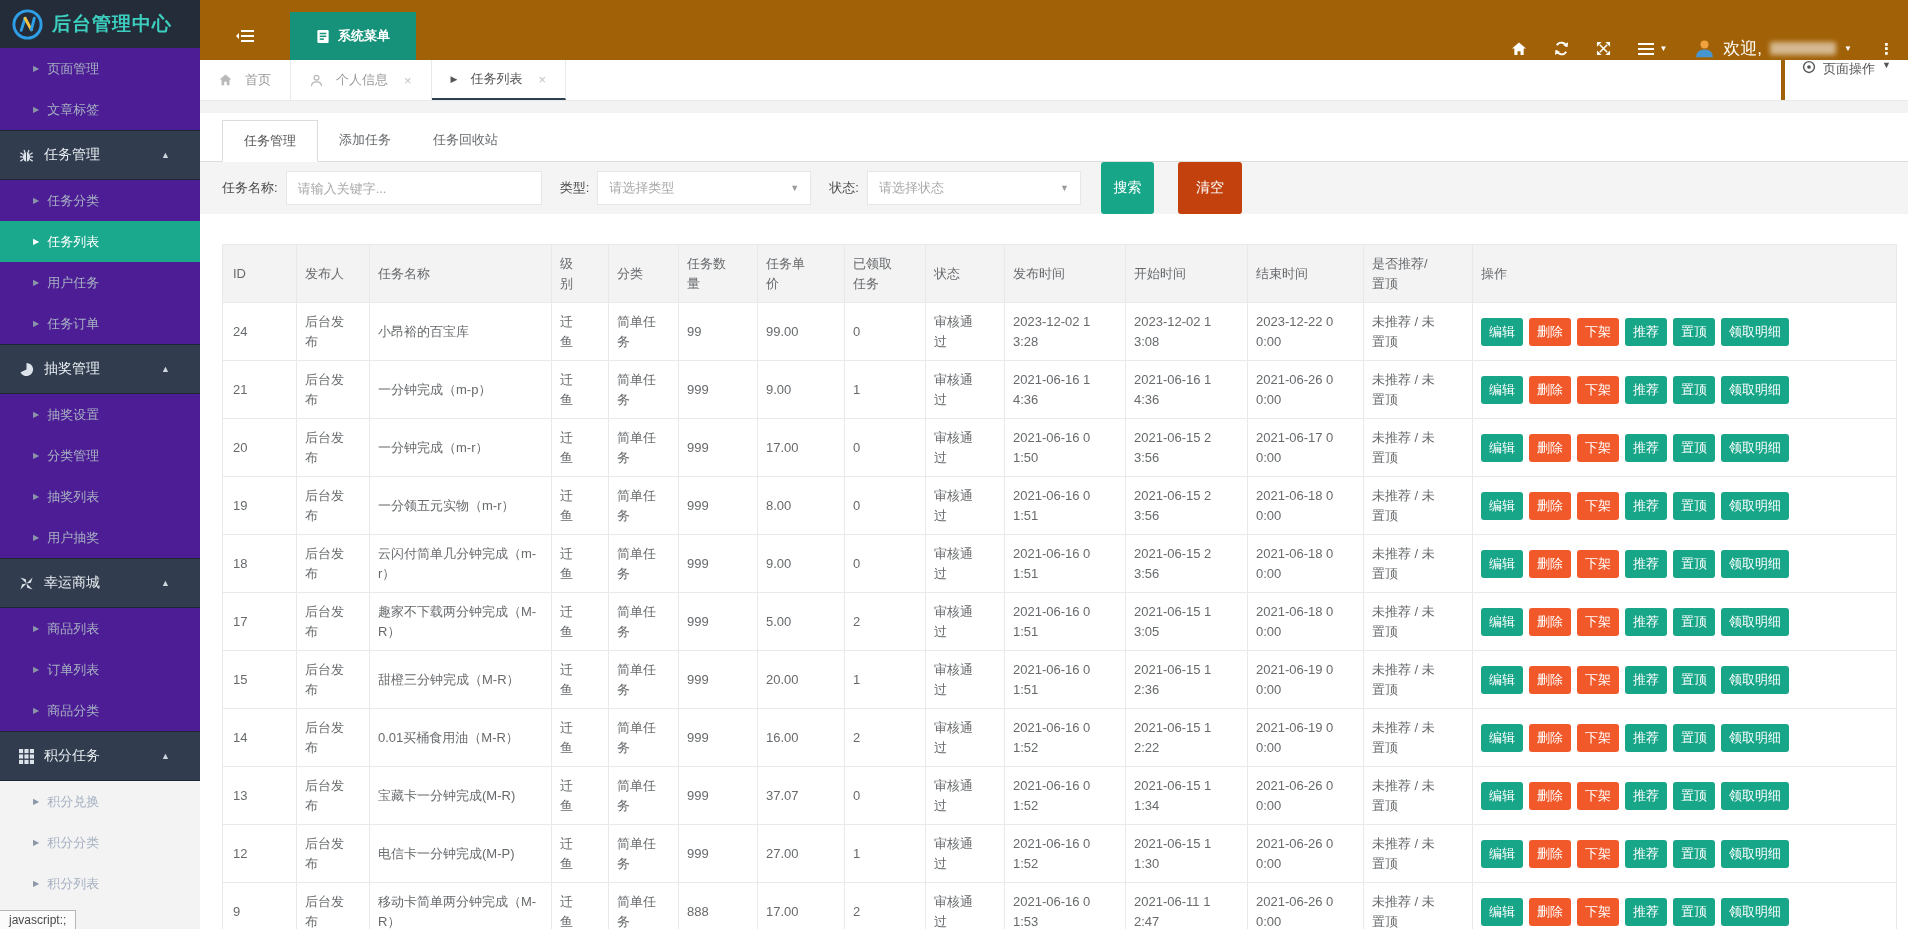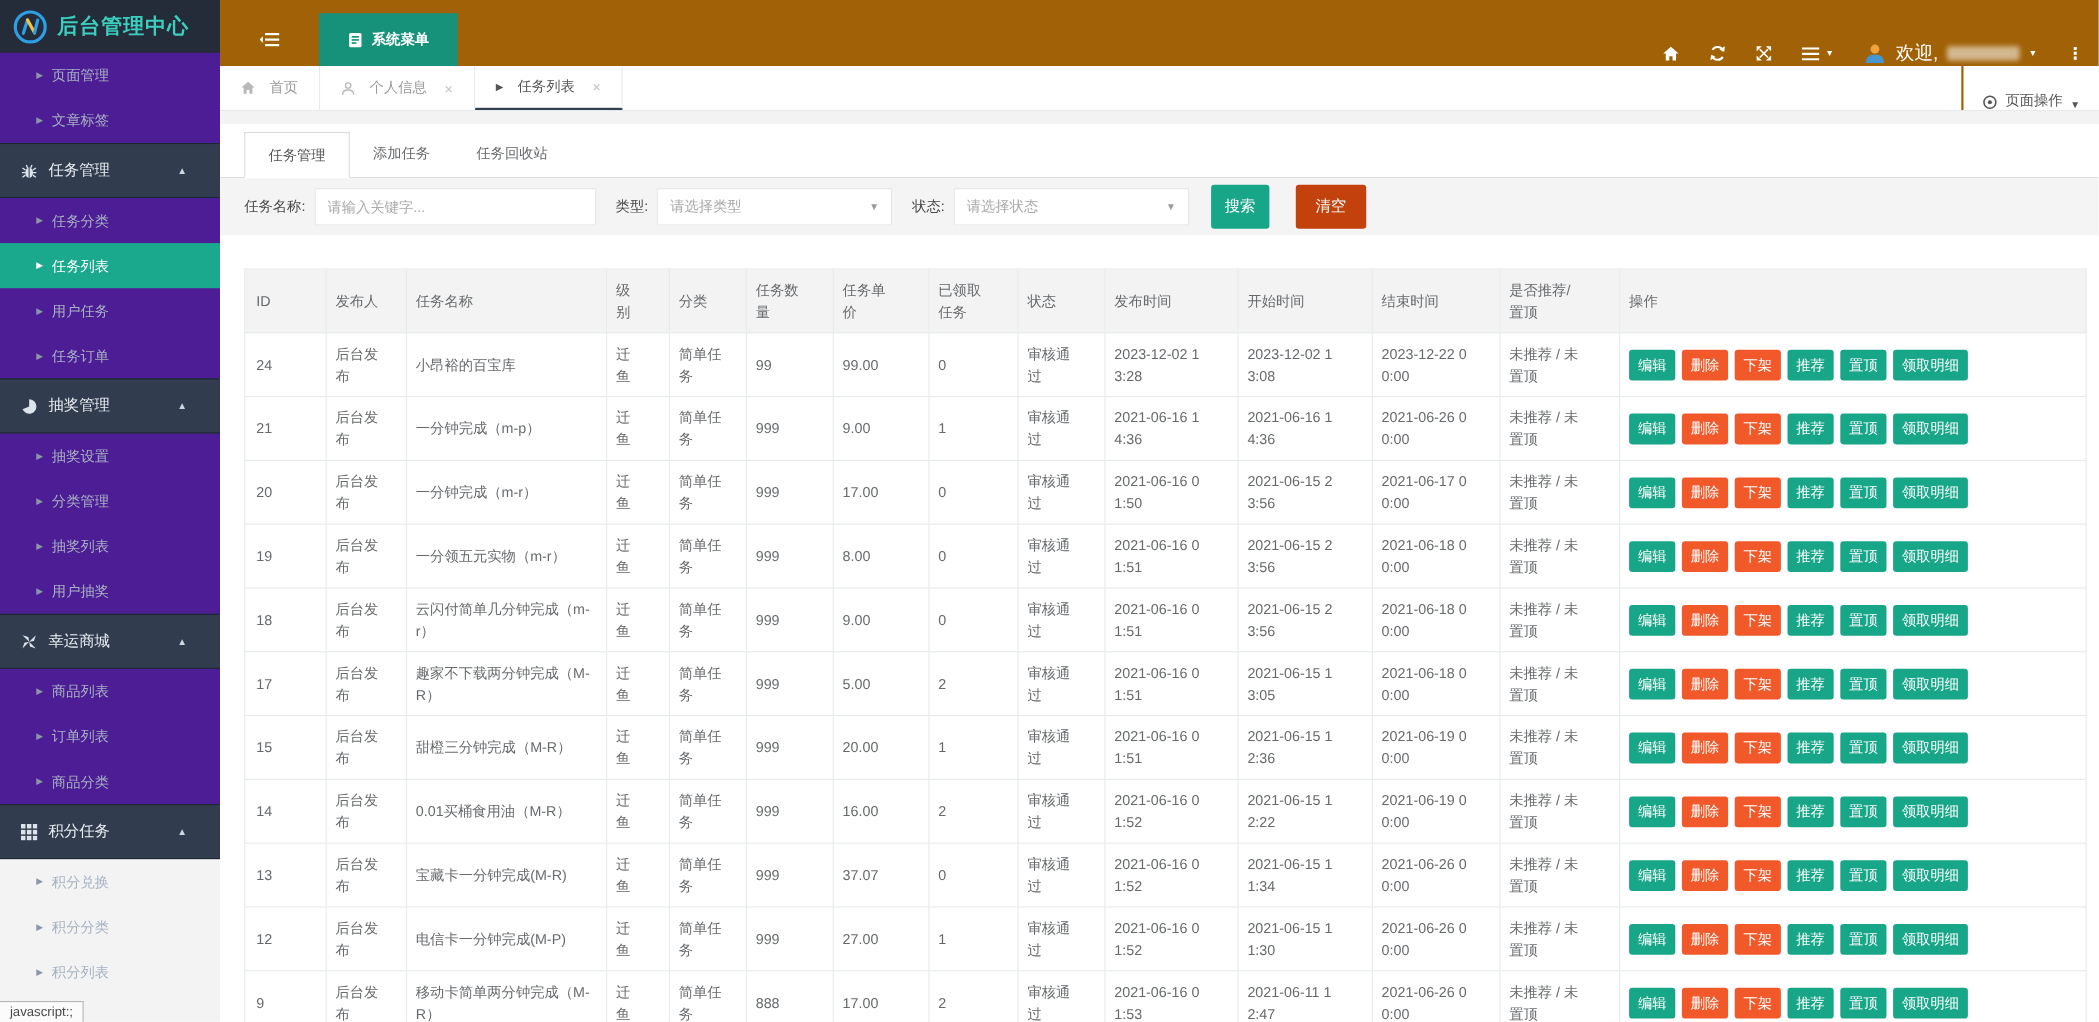--- a/index.html
+++ b/index.html
@@ -35,41 +35,41 @@
   .welcome{font-size:17px;color:#fff}
   .redacted{width:66px;height:13px;background:rgba(255,255,255,.55);border-radius:2px;filter:blur(2.5px)}
   .dots{font-size:15px;font-weight:bold;color:#fff;cursor:pointer;letter-spacing:0}
 
   .crumb-row{height:40px;background:#fff;display:flex;align-items:stretch;border-bottom:1px solid #e7eaec;flex:none}
   .crumb{display:flex;align-items:center;gap:13px;padding:0 19px;font-size:13px;color:#9a9a9a;
          border-right:1px solid #e7eaec;cursor:pointer;box-sizing:border-box}
   .crumb.active{color:#555;border-bottom:2px solid #2f4050}
   .crumb .close{color:#c3c3c3;font-size:13px;margin-left:3px}
   .crumb .tri{font-size:9px;color:#555}
-  .page-ops{margin-left:auto;display:flex;align-items:flex-end;gap:7px;padding:0 17px;border-left:2px solid #a16207;
+  .page-ops{margin-left:auto;display:flex;align-items:flex-start;gap:7px;padding:0 17px;border-left:4px solid #a16207;
             color:#555;font-size:13px;cursor:pointer}
   .page-ops .pcaret{font-size:9px;color:#555}
 
   .gap-strip{height:12px;background:#f3f3f4;flex:none}
   .card{background:#fff;flex:1;overflow:hidden}
 
   .tabs{display:flex;padding:7px 0 0 22px;border-bottom:1px solid #dcdcdc;background:#fff}
   .tab{padding:11px 21px;font-size:13px;color:#676a6c;cursor:pointer;box-sizing:border-box}
   .tab.active{background:#fff;border:1px solid #dcdcdc;border-bottom:1px solid #fff;margin-bottom:-1px;color:#555}
 
   .filter-bar{height:52px;background:#f4f4f5;display:flex;align-items:center;padding-left:22px}
   .f-label{font-size:13px;color:#4a4a4a;font-weight:normal;margin-right:8px;white-space:nowrap}
   .f-input{width:256px;height:34px;background:#fff;border:1px solid #e5e6e7;padding:0 11px;font-size:13px;
            color:#555;box-sizing:border-box;margin-right:18px;outline:none}
   .f-input::placeholder{color:#a9a9a9}
   .f-select{width:214px;height:34px;background:#fff;border:1px solid #e5e6e7;display:flex;align-items:center;
             justify-content:space-between;padding:0 11px;box-sizing:border-box;color:#a9a9a9;font-size:13px;
             cursor:pointer;margin-right:18px}
   .f-select .sel-caret{color:#9a9a9a;font-size:9px}
-  .btn{height:40px;border:none;border-radius:3px;font-size:14px;color:#fff;cursor:pointer;
+  .btn{height:52px;border:none;border-radius:3px;font-size:14px;color:#fff;cursor:pointer;
        font-family:"Liberation Sans","DejaVu Sans",sans-serif}
   .btn-search{width:53px;background:#18a689;margin-left:2px}
   .btn-clear{width:64px;background:#c2410c;margin-left:24px}
 
   .table-wrap{padding:30px 14px 0 22px}
   table{width:1668px;border-collapse:collapse;table-layout:fixed;font-size:13px;color:#676a6c}
   th,td{border:1px solid #e7eaec;text-align:left;padding:9px 8px;vertical-align:middle;line-height:1.5;
         word-break:break-all;box-sizing:border-box}
   thead th{background:#f3f3f4;font-weight:normal;color:#676a6c}
   td span,th span{display:inline-block;vertical-align:middle;word-break:break-all}

